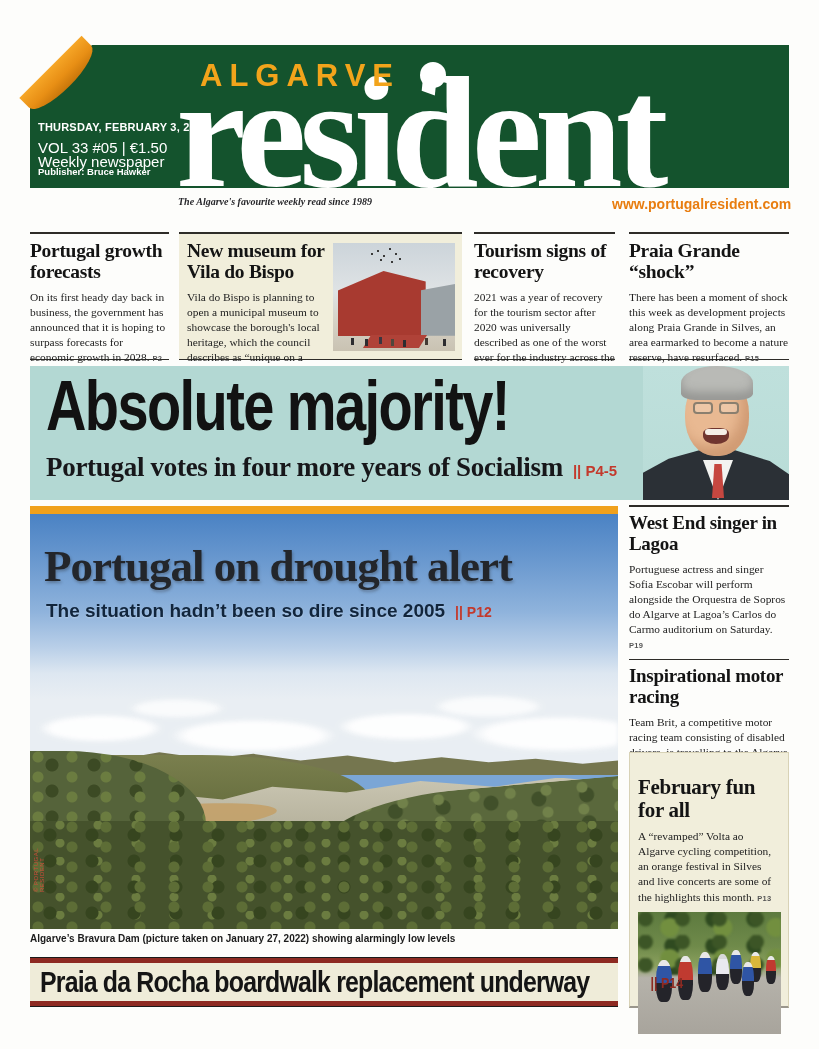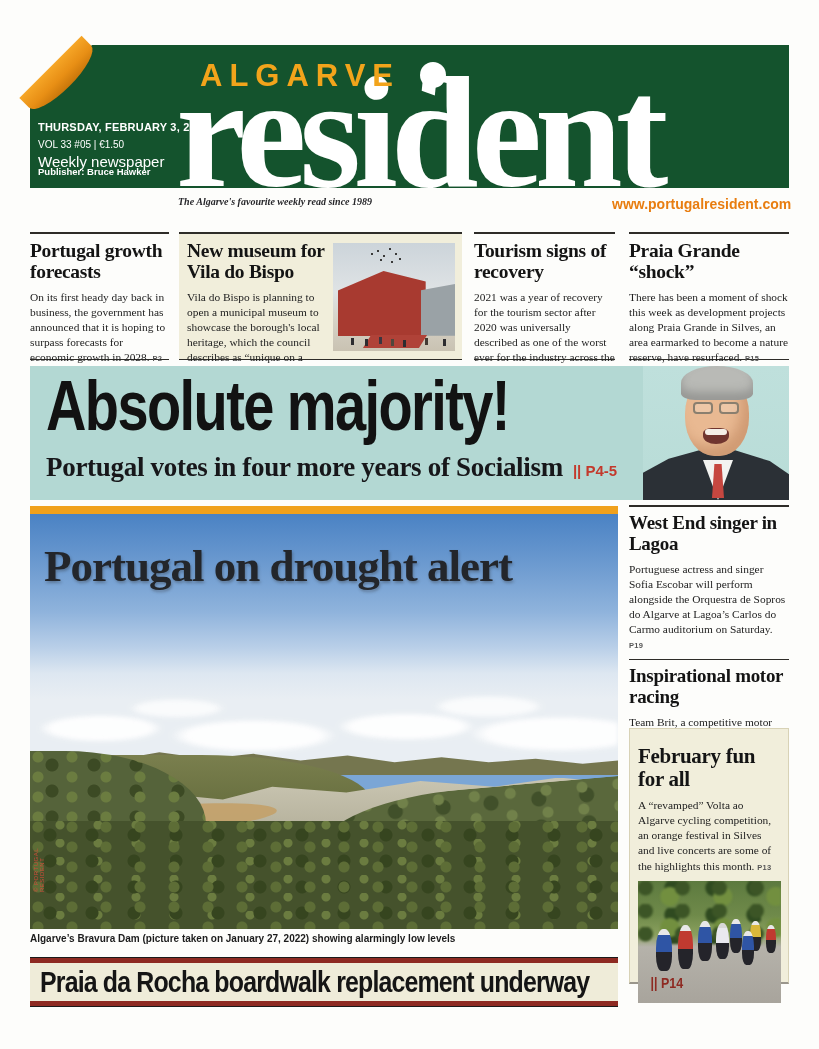--- a/index.html
+++ b/index.html
@@ -21,21 +21,21 @@
   .brand-top { left:170px; top:13px; font-family:"Liberation Sans",sans-serif;
     font-weight:bold; font-size:31px; letter-spacing:7px; color:#f2a41b; z-index:2; }
   .brand-main { left:146px; bottom:-24px; font-weight:bold; font-size:158px;
     line-height:1; letter-spacing:-7px; color:#ffffff; z-index:1; white-space:nowrap; }
   .brand-pin { left:390px; top:17px; width:26px; height:26px; background:#fff;
     border-radius:50% 50% 50% 50%; z-index:2; }
   .brand-pin::after { content:""; position:absolute; left:2px; top:17px; width:14px; height:14px;
     background:#fff; transform:rotate(20deg) skew(14deg); }
   .m-small { left:8px; color:#fff; font-family:"Liberation Sans",sans-serif; z-index:2; }
   .m-date { top:76px; font-weight:bold; font-size:11px; letter-spacing:.2px; }
-  .m-vol  { top:94px; font-size:10px; }
+  .m-vol  { top:94px; font-size:15px; }
   .m-weekly { top:108px; font-size:15px; }
   .m-pub  { top:121px; font-size:9.5px;font-weight:bold; }
   .tagline { left:178px; top:196px; font-style:italic; font-weight:bold;
     font-size:10px; color:#26262a; }
   .website { left:612px; top:196px; width:175px; text-align:left;
     font-family:"Liberation Sans",sans-serif; font-weight:bold; font-size:14px; color:#e87d10;
     text-decoration:none; }
 
   
   .col { top:232px; height:128px; border-top:2px solid #2e2c28; border-bottom:1px solid #2e2c28; }
@@ -152,22 +152,22 @@
   .caption { left:30px; top:933px; width:588px; font-family:"Liberation Sans",sans-serif;
     font-weight:bold; font-size:10px; color:#1c1c1c; }
 
   
   .side { left:629px; width:160px; }
   .side h2 { font-size:19px; line-height:1.08; font-weight:bold; color:#141414;
     margin:6px 0 8px 0; letter-spacing:-.3px; }
   .side p { font-size:11.4px; line-height:1.32; color:#222; }
   .sA { top:505px; border-top:2px solid #2e2c28; height:118px; }
   .sB { top:659px; border-top:1.5px solid #2e2c28; height:124px; }
-  .sC { top:728px; height:256px; background:#f1eedb; border:1px solid #d8d2b6;
-    border-bottom:2px solid #9a968c; padding:10px 8px; }
+  .sC { top:752px; height:256px; background:#f1eedb; border:1px solid #d8d2b6;
+    border-bottom:2px solid #9a968c; padding:17px 8px; }
   .sC h2 { font-size:21px; }
 
   
   .cyc { position:relative; margin-top:7px; width:143px; height:122px; overflow:hidden;
     background:linear-gradient(180deg,#5d7a3f 0%,#6f8a4a 28%,#8aa05e 44%,#b5b2aa 54%,#a8a49c 100%); }
   .cy-fol { left:0; top:0; width:100%; height:52%; filter:blur(1px);
     background-image:radial-gradient(circle at 20% 30%,#3c5526 0 7px,transparent 8px),
       radial-gradient(circle at 60% 50%,#728f3f 0 9px,transparent 10px),
       radial-gradient(circle at 85% 25%,#2f4a20 0 8px,transparent 9px);
     background-size:37px 23px,53px 31px,41px 27px; }
@@ -262,20 +262,24 @@
     <div class="abs d-clouds"></div>
     <div class="abs d-farridge"></div>
     <div class="abs d-midhill"></div>
     <div class="abs d-water"></div>
     <div class="abs d-bank1"></div>
     <div class="abs d-bank2"></div>
     <div class="abs d-fgleft"></div>
     <div class="abs d-fgright"></div>
     <div class="abs d-fgmain"></div>
     <div class="abs d-head">Portugal on drought alert</div>
+    <div class="abs d-subrow">
+      <span class="d-sub">The situation hadn’t been so dire since 2005</span>
+      <span class="d-ref">|| P12</span>
+    </div>
     <div class="abs d-credit">© PORTUGAL RESIDENT</div>
   </div>
   <div class="abs caption">Algarve’s Bravura Dam (picture taken on January 27, 2022) showing alarmingly low levels</div>
 
   <div class="abs side sA">
     <h2>West End singer in Lagoa</h2>
     <p><span>Portuguese actress and singer Sofia Escobar will perform alongside the Orquestra de Sopros do Algarve at Lagoa’s Carlos do Carmo auditorium on Saturday.</span>
        <span class="pref">P19</span></p>
   </div>
   <div class="abs side sB">

